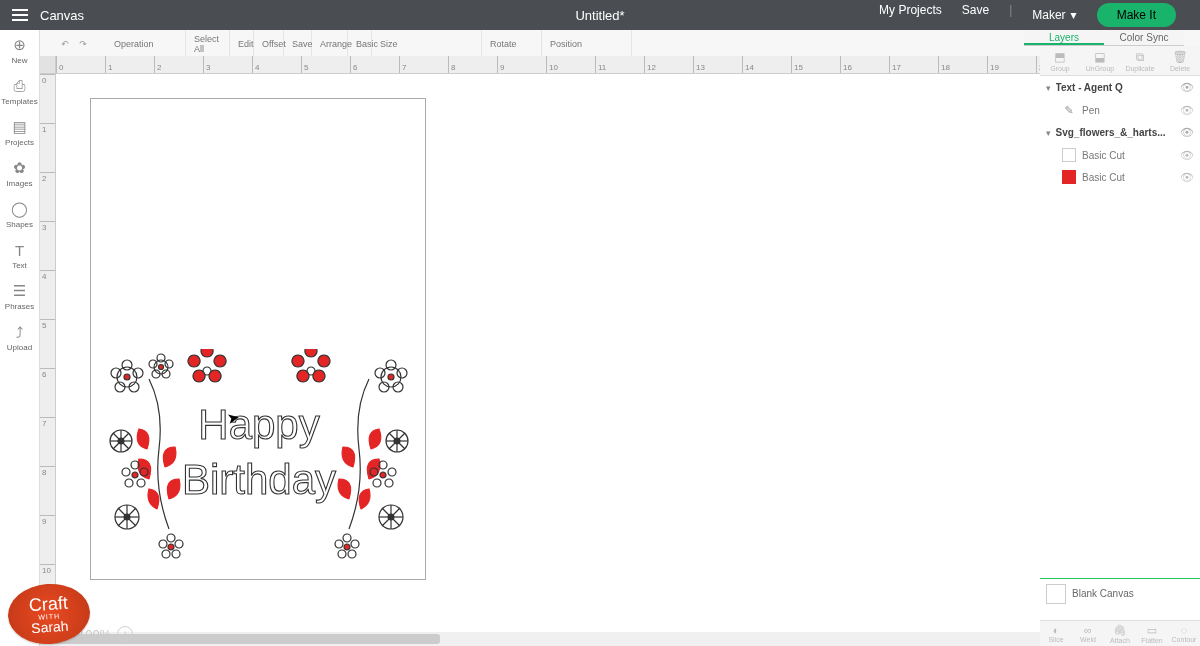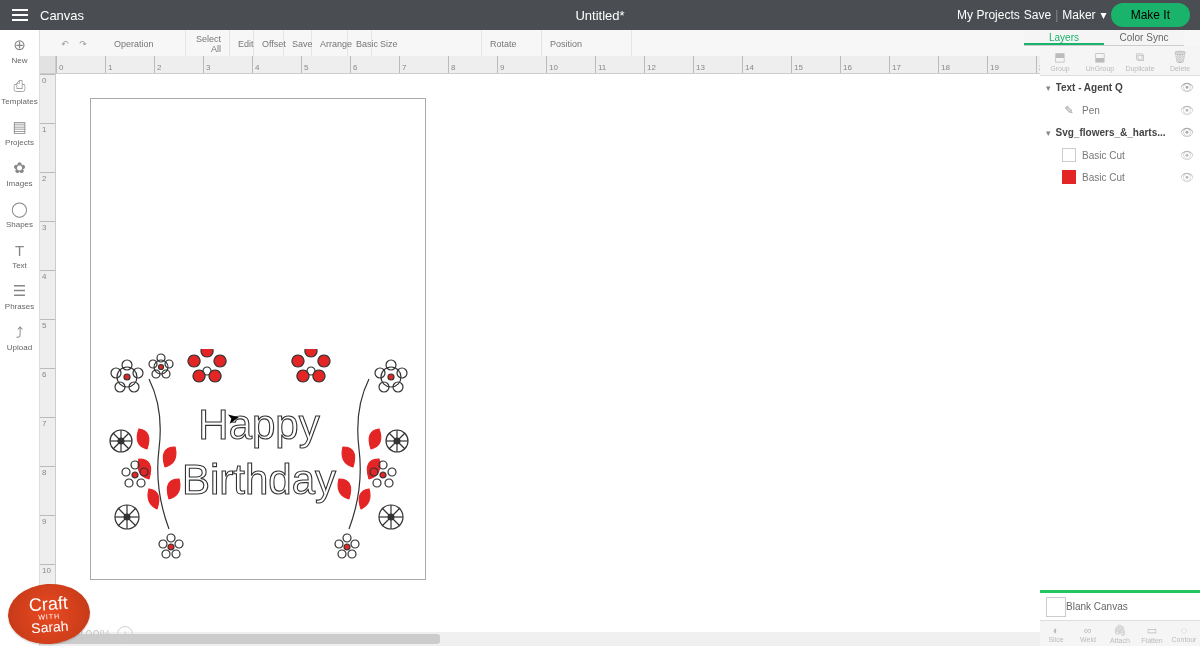--- a/index.html
+++ b/index.html
@@ -7,31 +7,31 @@
 
 
 .topbar { height: 30px; background: #4a4e52; display: flex; align-items: center; color: #fff; font-size: 12px; }
 .hamburger { width: 40px; height: 30px; display: flex; align-items: center; justify-content: center; cursor: pointer; }
 .hamburger span { width: 16px; height: 2px; background: #fff; position: relative; }
 .hamburger span::before, .hamburger span::after { content: ""; position: absolute; left: 0; width: 16px; height: 2px; background: #fff; }
 .hamburger span::before { top: -5px; }
 .hamburger span::after { top: 5px; }
 .topbar-left { font-size: 13px; }
 .topbar-center { position: absolute; left: 50%; transform: translateX(-50%); font-size: 13px; }
-.topbar-right { margin-left: auto; display: flex; align-items: center; gap: 4px; padding-right: 10px; }
+.topbar-right { margin-left: auto; display: flex; gap: 20px; padding-right: 24px; }
 .topbar-right span, .topbar-right div { font-size: 12px; }
 .sep { color: #888; }
 .maker-dd { display: flex; align-items: center; gap: 5px; }
 .chev { font-size: 9px; }
 .makeit-btn { background: #19b36b; color: #000000; border: none; border-radius: 14px; padding: 5px 20px; font-size: 12px; cursor: pointer; }
 
 
 .toolbar2 { height: 28px; background: #f7f7f7; border-bottom: 1px solid #ddd; display: flex; align-items: center; font-size: 9px; color: #888; padding-left: 56px; position: relative; }
 .t2-group { display: flex; flex-direction: column; align-items: flex-start; border-right: 1px solid #e5e5e5; padding: 0 8px; height: 100%; justify-content: center; }
-.t2-label { font-size: 9px; color: #777; text-align: right; }
+.t2-label { font-size: 9px; color: #777; }
 .toolbar2 .mini-btn { width: 18px; height: 18px; display: inline-flex; align-items: center; justify-content: center; color: #999; }
 
 
 .leftsb { position: absolute; left: 0; top: 30px; width: 40px; bottom: 0; background: #fff; border-right: 1px solid #ddd; display: flex; flex-direction: column; align-items: center; padding-top: 6px; gap: 12px; }
 .leftsb .item { width: 40px; display: flex; flex-direction: column; align-items: center; gap: 2px; color: #666; cursor: pointer; }
 .leftsb .item .ico { width: 18px; height: 18px; display: flex; align-items: center; justify-content: center; font-size: 15px; color: #888; }
 .leftsb .item .lbl { font-size: 8px; color: #666; }
 
 
 .workarea { position: absolute; left: 40px; top: 56px; right: 160px; bottom: 16px; background: #f7f7f7; overflow: hidden; }
@@ -66,21 +66,21 @@
 .layer-row .name { flex: 1; white-space: nowrap; overflow: hidden; text-overflow: ellipsis; font-weight: 600; color: #444; }
 .layer-row .eye { color: #aaa; font-size: 11px; }
 .layer-sub { display: flex; align-items: center; padding: 4px 6px 4px 22px; gap: 6px; color: #777; }
 .layer-sub .swatch { width: 14px; height: 14px; border: 1px solid #ccc; }
 .layer-sub .swatch.red { background: #e42525; border-color: #e42525; }
 .layer-sub .swatch.white { background: #fff; }
 .layer-sub .pen-ico { width: 14px; height: 14px; display: inline-flex; align-items: center; justify-content: center; font-size: 11px; color: #999; }
 .layer-sub .txt { flex: 1; }
 .layer-sub .eye { color: #bbb; font-size: 11px; }
 
-.rpanel-bottom { position: absolute; right: 0; bottom: 26px; width: 160px; height: 30px; background: #fff; border-top: 3px solid #22c55e; display: flex; align-items: center; padding: 0 6px; font-size: 10px; color: #666; }
+.rpanel-bottom { position: absolute; right: 0; bottom: 38px; width: 160px; height: 30px; background: #fff; border-top: 1px solid #22c55e; display: flex; align-items: center; padding: 0 6px; gap: 6px; font-size: 10px; color: #666; }
 .rpanel-bottom .sw { width: 20px; height: 20px; border: 1px solid #ccc; background: #fff; }
 
 .rpanel-footeractions { position: absolute; right: 0; bottom: 0; width: 160px; height: 26px; background: #f5f5f5; border-top: 1px solid #ddd; display: flex; }
 .rpanel-footeractions .fa { flex: 1; display: flex; flex-direction: column; align-items: center; justify-content: center; font-size: 7px; color: #bbb; gap: 0; }
 .rpanel-footeractions .fa .fai { font-size: 11px; }
 
 .scrollbar-b { position: absolute; left: 40px; right: 160px; bottom: 0; height: 14px; background: #f0f0f0; }
 .scrollbar-b .thumb { position: absolute; left: 0; width: 40%; top: 2px; bottom: 2px; background: #ccc; border-radius: 3px; }
 
 

